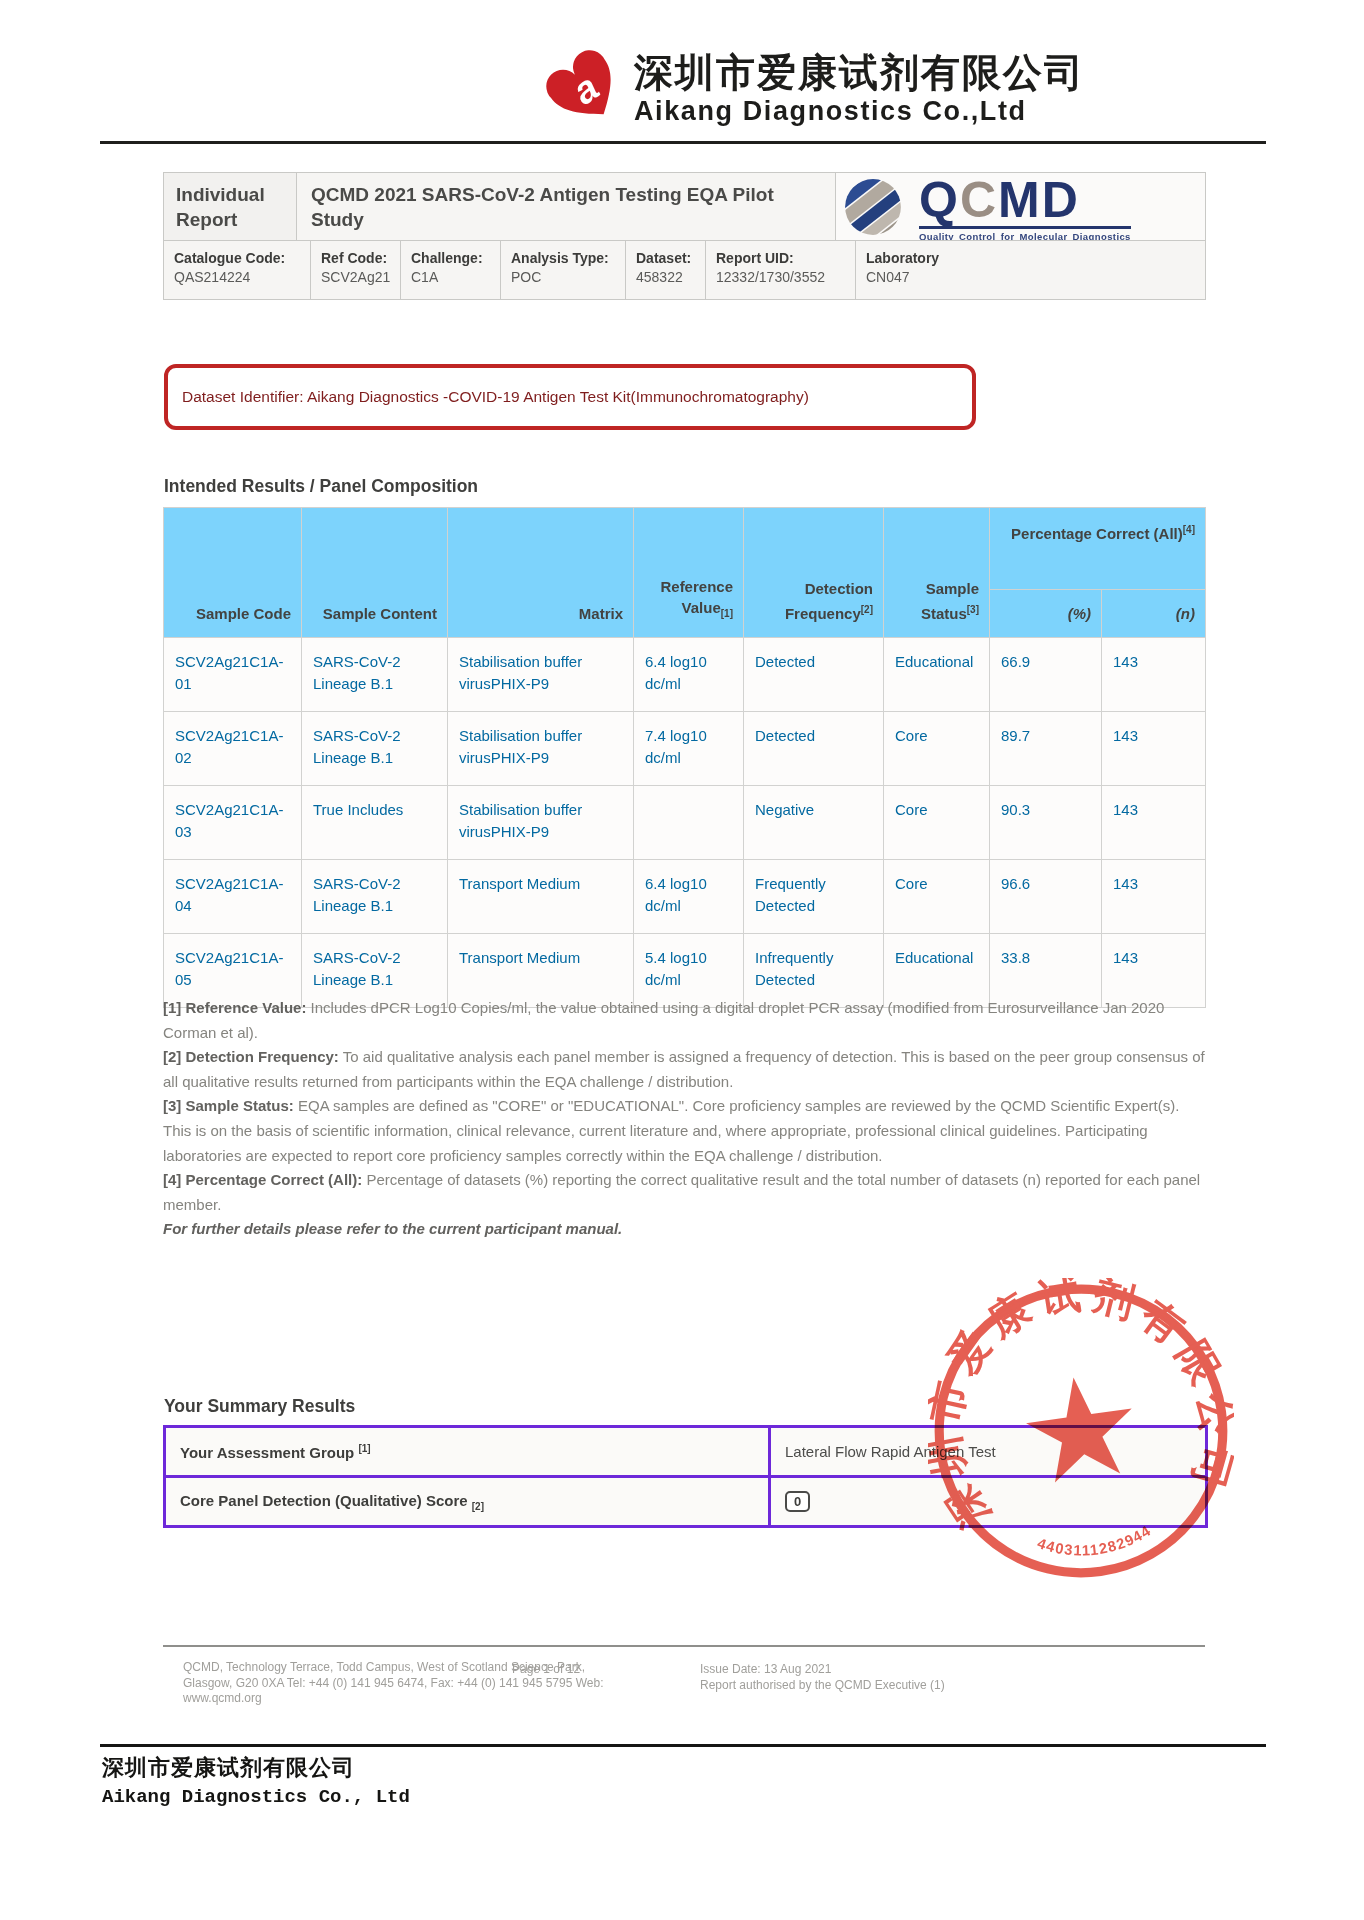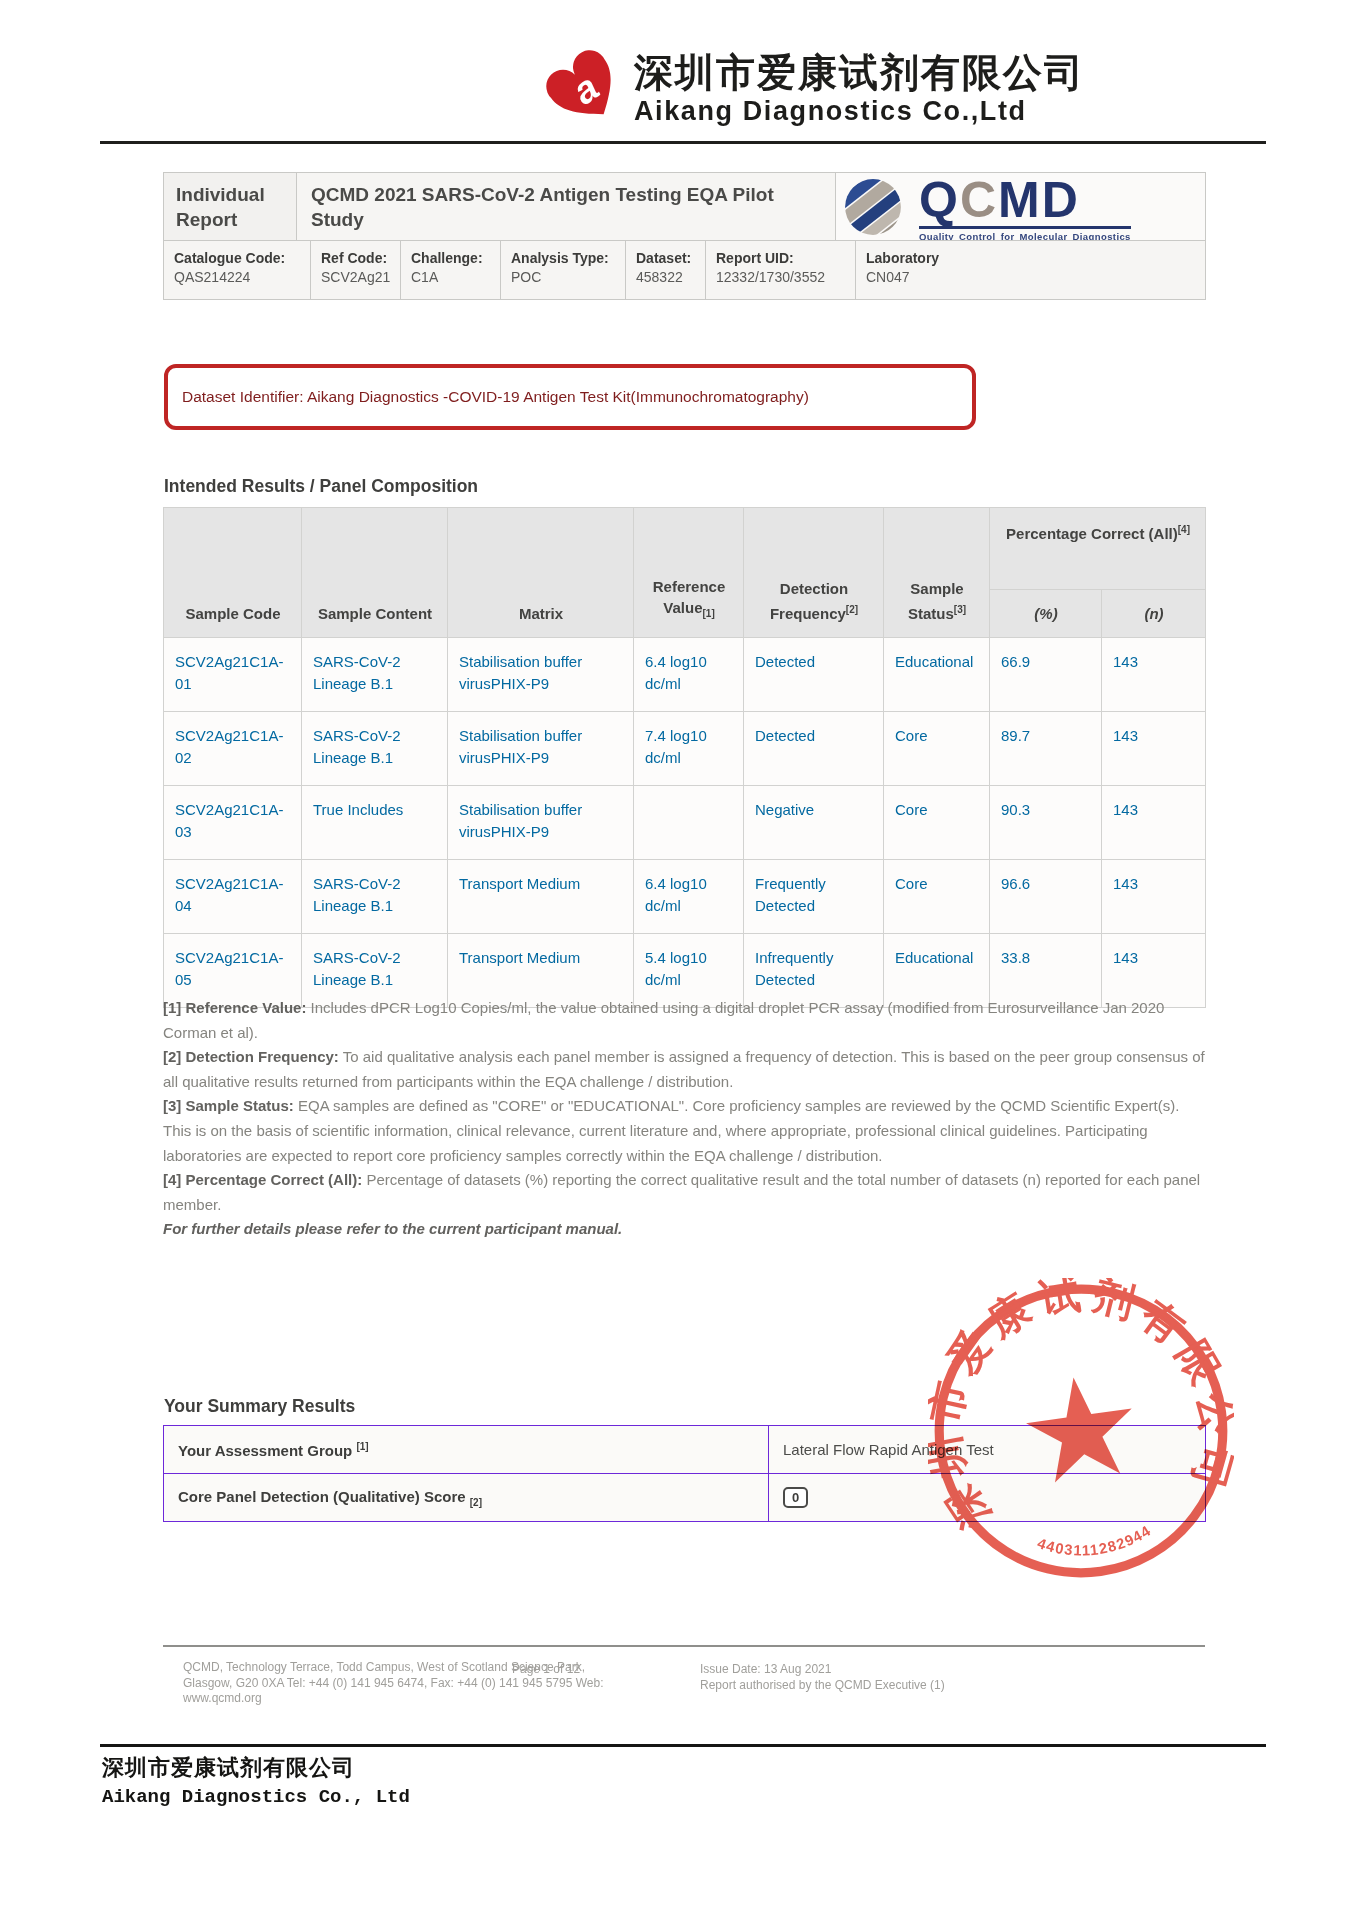--- a/index.html
+++ b/index.html
@@ -39,35 +39,35 @@
     display:flex;align-items:center;padding-left:14px;font-size:15.5px;color:#7f1d1d;background:transparent;}
 
   
   .sec-title{font-size:17.5px;font-weight:700;color:#3f3f3d;}
   .t1{top:476px;left:164px;}
   .t2{top:1396px;left:164px;}
 
   
   .res{top:507px;left:163px;width:1042px;background:#fdfcfb;font-size:15px;}
   .res th,.res td{border:1px solid #d2d2d0;}
-  .res thead th{background:#e5e5e5;font-weight:700;color:#434341;text-align:center;padding:0 10px 13px 11px;vertical-align:bottom;line-height:21px;}
+  .res thead th{background:#7dd3fc;font-weight:700;color:#434341;text-align:right;padding:0 10px 13px 11px;vertical-align:bottom;line-height:21px;}
   .res thead .pc-head{vertical-align:top;padding-top:11px;height:57px;}
   .res thead .sub-h{height:34px;font-style:italic;}
   .res tbody td{height:60px;vertical-align:top;padding:13px 10px 0 11px;color:#0369a1;line-height:22px;background:#fdfcfb;}
   sup,sub{font-size:10px;}
 
   
   .footnotes{top:996px;left:163px;width:1048px;font-size:15px;line-height:24.6px;color:#85847f;}
   .footnotes p{margin:0;}
   .fn-bold{font-weight:700;color:#62615e;}
   .fn-close{font-weight:700;font-style:italic;color:#62615e;}
 
   
   .sum{top:1425px;left:163px;width:1042px;font-size:15px;}
-  .sum td{border:1px solid #6d28d9;background:#fbfaf8;height:47px;vertical-align:middle;padding:0 14px;}
+  .sum td{border:3px solid #6d28d9;background:#fbfaf8;height:47px;vertical-align:middle;padding:0 14px;}
   .sum .lab{font-weight:700;color:#3e3e3c;}
   .sum .val{color:#4c4c4a;}
   .score-box{display:inline-block;border:2px solid #4a4a48;border-radius:5px;padding:1px 7px;font-size:13px;font-weight:700;color:#3e3e3c;background:#fff;}
 
   
   .stamp{top:1278px;left:928px;width:306px;height:306px;mix-blend-mode:multiply;opacity:0.88;}
 
   
   .footer-rule{top:1645px;left:163px;width:1042px;height:2px;background:#8f8f8c;}
   .qfooter{font-size:12px;line-height:15.5px;color:#a09f9b;}

